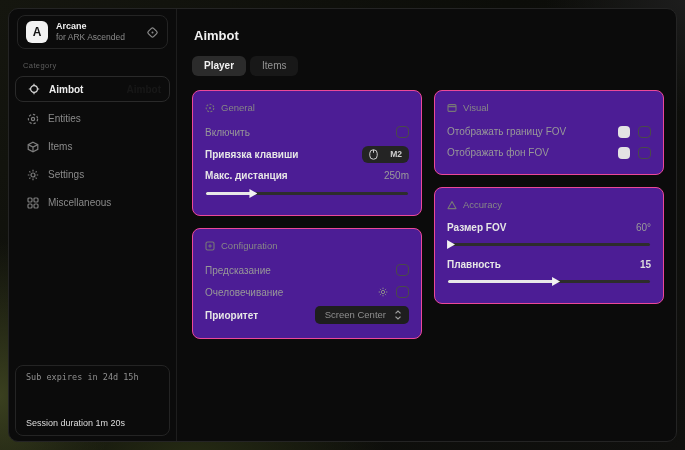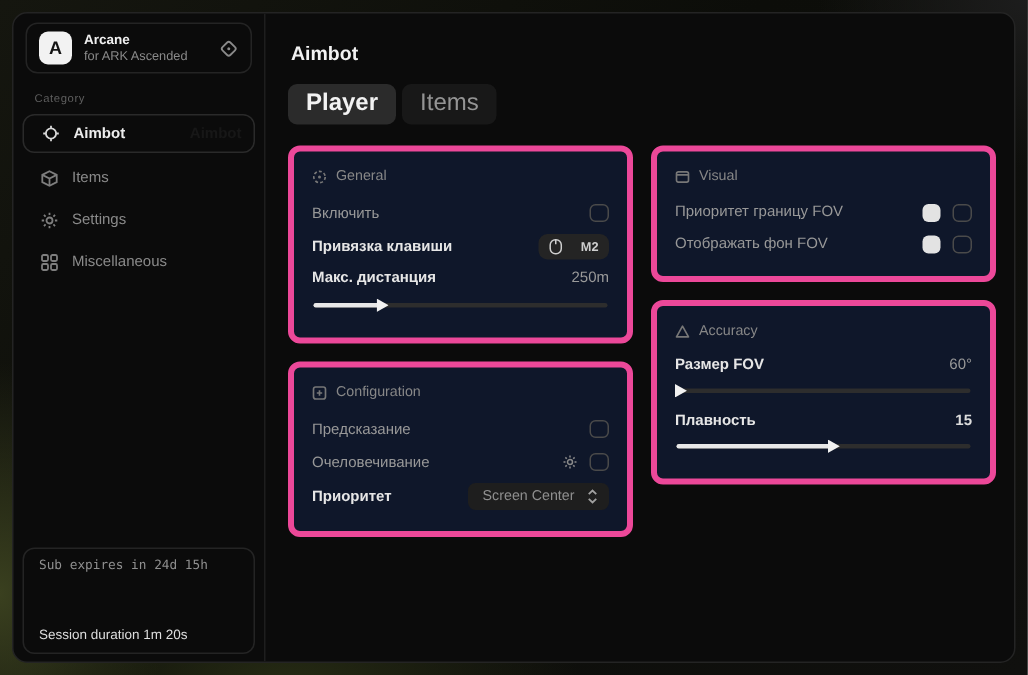--- a/index.html
+++ b/index.html
@@ -51,26 +51,26 @@
   .side-footer {
     position:absolute; left:6px; right:6px; bottom:5px;
     border:1px solid #242424; border-radius:8px; padding:6px 10px 7px 10px;
   }
   .sub-line { font-family:"DejaVu Sans Mono", monospace; font-size:8.5px; color:#8f8f8f; margin-bottom:3px; }
   .session-line { font-size:9px; font-weight:normal; color:#dedede;margin-top:36px; }
   
   .main { flex:1; padding:14px 12px 0 15px; }
   .page-title { font-size:13px; font-weight:bold; color:#f2f2f2; margin:5px 0 13px 2px; }
   .tabs { display:flex; gap:4px; margin-bottom:14px; }
-  .tab { padding:4px 12px 5px 12px; border-radius:6px; font-size:16px; cursor:pointer; }
+  .tab { padding:4px 12px 5px 12px; border-radius:6px; font-size:10px; cursor:pointer; }
   .tab.active { background:#2b2b2b; color:#f2f2f2; font-weight:bold; }
   .tab.inactive { background:#181818; color:#949494; }
   .cols { display:flex; gap:12px; align-items:flex-start; }
   .col { flex:1; display:flex; flex-direction:column; gap:12px; }
-  .card { background:#0f172a; border:4px solid #ec4899; border-radius:8px; padding:9px 12px 11px 12px; }
+  .card { background:#4c1d95; border:1px solid #ec4899; border-radius:8px; padding:9px 12px 11px 12px; }
   .card-header { display:flex; align-items:center; gap:6px; color:#878787; font-size:9.5px; margin:2px 0 8px 0; }
   .card-header .hico { display:flex; color:#777; }
   .row { display:flex; align-items:center; min-height:22px; font-size:10px; }
   .row .lbl { flex:1; }
   .dim { color:#989898; }
   .bright { color:#e6e6e6; font-weight:bold; }
   .val-dim { color:#9a9a9a; font-size:10px; }
   .val-bright { color:#dcdcdc; font-size:10px; font-weight:bold; }
   .checkbox { width:13px; height:12px; border:1.5px solid #4a4a4a; border-radius:4px; flex:0 0 13px; cursor:pointer; }
   .swatch { width:12px; height:12px; border-radius:4px; margin-right:8px; cursor:pointer; }
@@ -126,20 +126,29 @@
             <circle cx="6" cy="6" r="3.4"></circle>
               <path d="M6 0.8v2M6 9.2v2M0.8 6h2M9.2 6h2"></path>
           </svg>
         </span>
         <span>Aimbot</span>
         <span class="nav-ghost">Aimbot</span>
       </div>
       <div class="nav-item">
         <span class="nav-ico">
           <svg width="12" height="12" viewBox="0 0 12 12" fill="none" stroke="currentColor" stroke-width="1.2">
+            <circle cx="6" cy="6" r="1.6"></circle>
+              <circle cx="6" cy="6" r="4.6" stroke-dasharray="2.4 1.8"></circle>
+          </svg>
+        </span>
+        <span>Entities</span>
+      </div>
+      <div class="nav-item">
+        <span class="nav-ico">
+          <svg width="12" height="12" viewBox="0 0 12 12" fill="none" stroke="currentColor" stroke-width="1.2">
             <path d="M6 1.2 10.8 3.6v4.8L6 10.8 1.2 8.4V3.6z"></path>
               <path d="M1.2 3.6 6 6l4.8-2.4M6 6v4.8"></path>
           </svg>
         </span>
         <span>Items</span>
       </div>
       <div class="nav-item">
         <span class="nav-ico">
           <svg width="12" height="12" viewBox="0 0 12 12" fill="none" stroke="currentColor" stroke-width="1.2">
             <circle cx="6" cy="6" r="2"></circle>
@@ -262,21 +271,21 @@
           <div class="card-header">
             <span class="hico">
               <svg width="10" height="10" viewBox="0 0 10 10" fill="none" stroke="currentColor" stroke-width="1.1">
                 <rect x="1" y="1.6" width="8" height="6.8" rx="1.2"></rect>
                   <path d="M1 3.6h8"></path>
               </svg>
             </span>
             <span>Visual</span>
           </div>
           <div class="row" style="min-height:21px;">
-            <span class="lbl dim">Приоритет границу FOV</span>
+            <span class="lbl dim">Отображать границу FOV</span>
             <span class="right-group">
               <span class="swatch" style="background:#e3e3e3;"></span>
               <span class="checkbox"></span>
             </span>
           </div>
           <div class="row" style="min-height:21px;">
             <span class="lbl dim">Отображать фон FOV</span>
             <span class="right-group">
               <span class="swatch" style="background:#e3e3e3;"></span>
               <span class="checkbox"></span>

